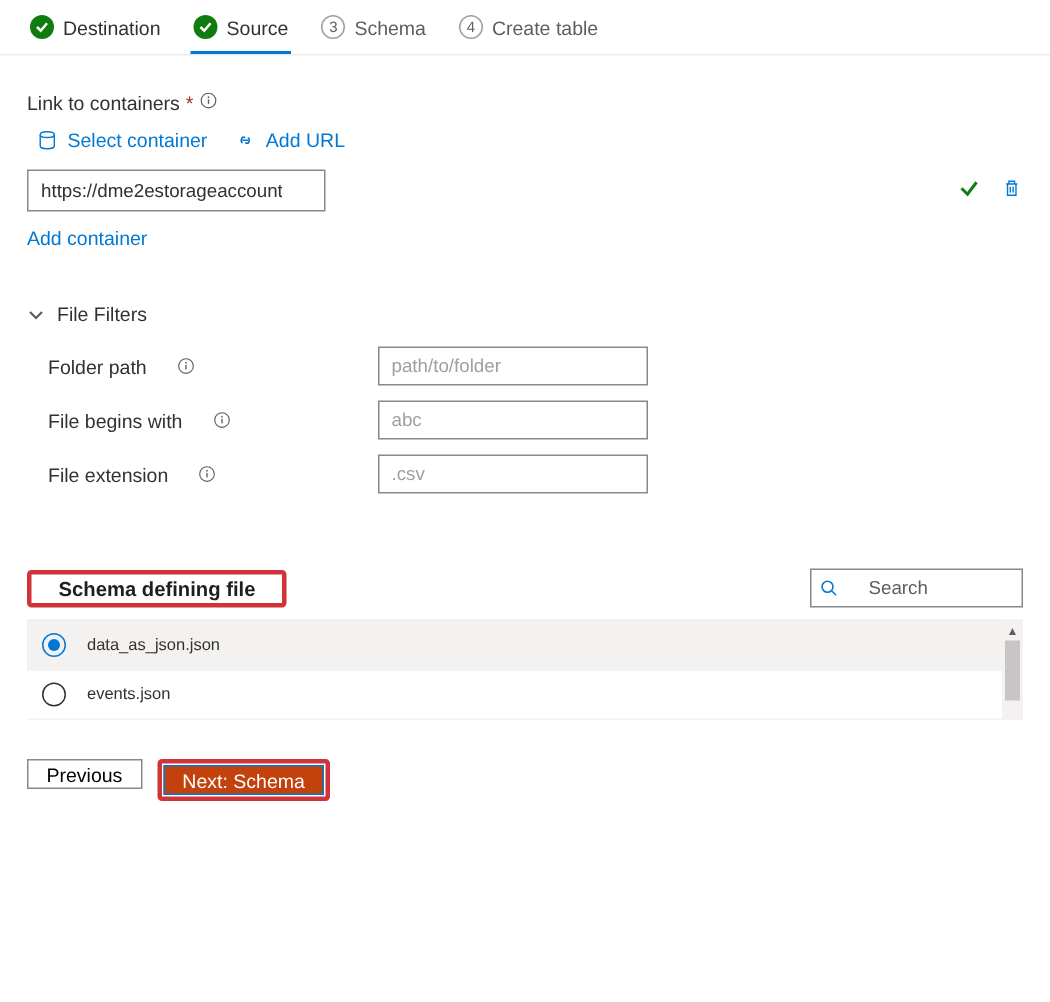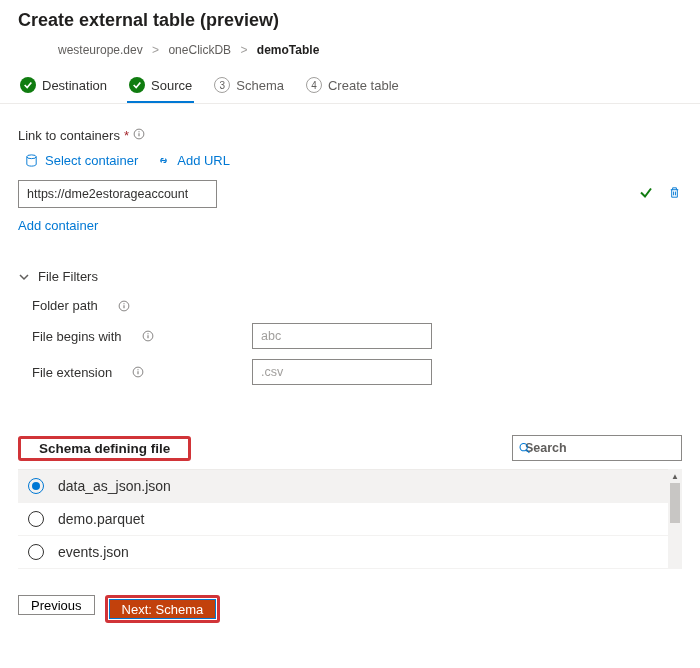--- a/index.html
+++ b/index.html
@@ -117,25 +117,24 @@
     margin-bottom: 8px;
   }
   .schema-title {
     font-size: 13.5px; font-weight: 400;
     color: #201f1e;
     padding: 1px 3px;
   }
   .red-box { border: 3px solid #d13438; border-radius: 3px; padding: 2px 18px; font-weight: bold; }
   .search-wrap { position: relative; }
   .search-input {
-    width: 170px; height: 26px;
+    width: 142px; height: 26px;
     border: 1px solid #8a8886;
-    padding: 0 8px 0 12px;
+    padding: 0 8px 0 38px;
     font-size: 12.5px;
-    font-weight: bold;
   }
   .search-wrap svg {
     position: absolute; left: 6px; top: 50%; transform: translateY(-50%);
     width: 13px; height: 13px; color: #0078d4;
   }
   .search-input::placeholder { color: #605e5c; }
 
   .file-list { border-top: 1px solid #edebe9; }
   .file-row {
     display: flex; align-items: center; gap: 14px;
@@ -146,21 +145,21 @@
   }
   .file-row.selected { background: #f3f2f1; }
   .radio {
     width: 16px; height: 16px;
     border-radius: 50%;
     border: 1px solid #323130;
     display: inline-flex; align-items: center; justify-content: center;
   }
   .radio.checked { border-color: #0078d4; }
   .radio-dot { width: 8px; height: 8px; border-radius: 50%; background: #0078d4; }
-  .file-name { font-size: 14px; }
+  .file-name { font-size: 11px; }
   .list-wrap { position: relative; }
   .scroll-track { position: absolute; right: 0; top: 0; width: 14px; height: 100%; background: #f3f2f1; }
   .scroll-up { position:absolute; top:0; left:0; right:0; height:14px; display:flex; align-items:center; justify-content:center; font-size:8px; color:#605e5c; }
   .scroll-thumb { position: absolute; left: 2px; right: 2px; top: 14px; height: 40px; background: #c8c6c4; }
 
   .footer { display: flex; gap: 10px; padding: 16px 18px 18px 18px; }
   .btn {
     height: 20px; padding: 0 12px;
     font-size: 13px;
     border: 1px solid #8a8886;
@@ -169,30 +168,20 @@
   }
   .btn.primary {
     background: #c2410c; color: #fff; border-color: #0078d4;
   }
   .red-wrap { border: 3px solid #d13438; border-radius: 3px; display: inline-flex; padding: 1px; }
 </style>
 </head>
 <body>
 
 <div class="page">
-  <div class="header">
-    <h1>Create external table (preview)</h1>
-    <div class="breadcrumb">
-      <span>westeurope.dev</span>
-      <span class="sep">&gt;</span>
-      <span>oneClickDB</span>
-      <span class="sep">&gt;</span>
-      <span class="current">demoTable</span>
-    </div>
-  </div>
 
   <div class="wizard">
     <div class="wizard-step done">
       <span class="step-check">
         <svg viewBox="0 0 12 12">
             <path d="M2 6 L5 9 L10 3" stroke="#fff" stroke-width="2" fill="none"></path>
           </svg>
       </span>
       <span>Destination</span>
     </div>
@@ -269,20 +258,21 @@
 
       <div class="filter-row">
         <div class="filter-label">
           <span>Folder path</span>
           <svg class="info-svg" viewBox="0 0 16 16">
               <circle cx="8" cy="8" r="6.5" fill="none" stroke="currentColor"></circle>
               <circle cx="8" cy="5" r="0.8" fill="currentColor"></circle>
               <rect x="7.4" y="7" width="1.2" height="4" fill="currentColor"></rect>
             </svg>
         </div>
+        <input class="filter-input" type="text" placeholder="path/to/folder" style="">
       </div>
       <div class="filter-row">
         <div class="filter-label">
           <span>File begins with</span>
           <svg class="info-svg" viewBox="0 0 16 16">
               <circle cx="8" cy="8" r="6.5" fill="none" stroke="currentColor"></circle>
               <circle cx="8" cy="5" r="0.8" fill="currentColor"></circle>
               <rect x="7.4" y="7" width="1.2" height="4" fill="currentColor"></rect>
             </svg>
         </div>
@@ -317,24 +307,20 @@
     <div class="list-wrap">
       <div class="file-list">
         <div class="file-row selected">
           <span class="radio checked">
               <span class="radio-dot"></span>
             </span>
           <span class="file-name">data_as_json.json</span>
         </div>
         <div class="file-row">
           <span class="radio"></span>
-          <span class="file-name">demo.parquet</span>
-        </div>
-        <div class="file-row">
-          <span class="radio"></span>
           <span class="file-name">events.json</span>
         </div>
       </div>
       <div class="scroll-track">
         <div class="scroll-up">▲</div>
         <div class="scroll-thumb"></div>
       </div>
     </div>
   </div>
 

